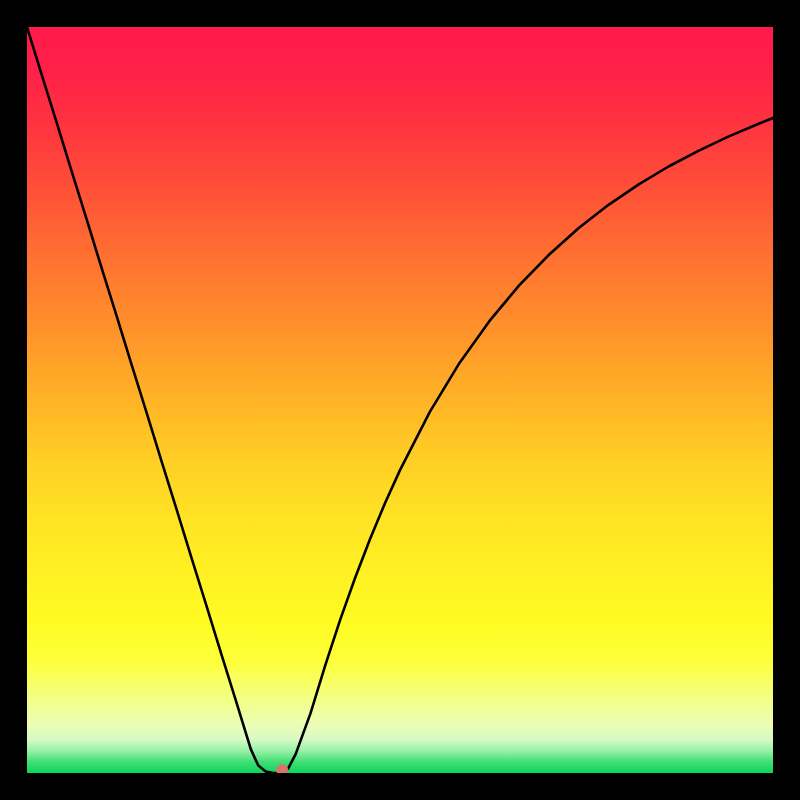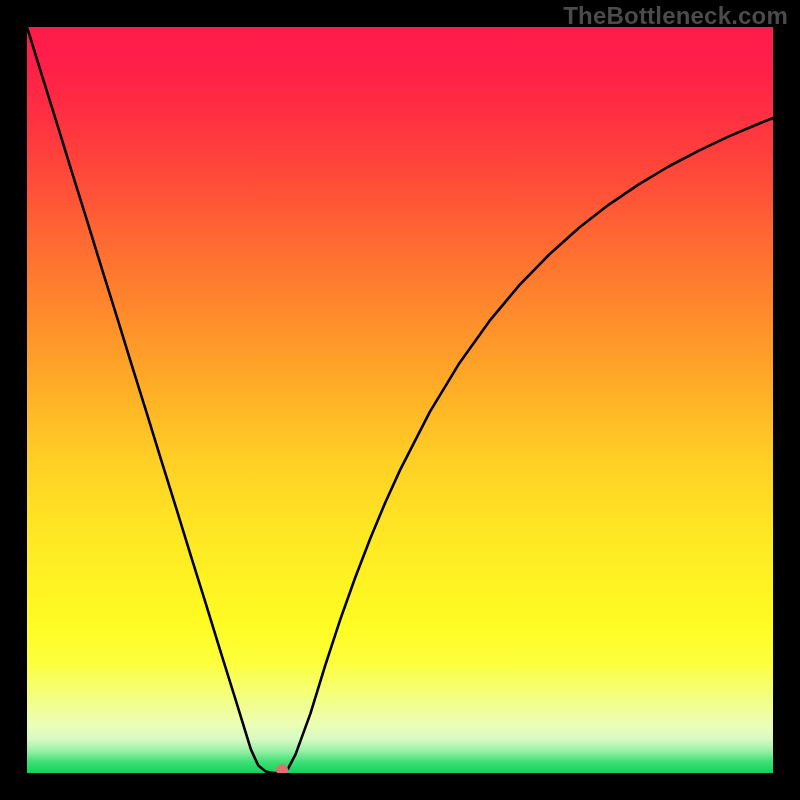--- a/index.html
+++ b/index.html
@@ -36,21 +36,20 @@
     width: 746px;
     height: 746px;
     display: block;
   }
 </style>
 </head>
 <body>
 
 <div class="frame">
 
-  <div class="watermark">TheBottleneck.com</div>
 
   <svg class="plot" viewBox="0 0 746 746" preserveAspectRatio="none">
     <defs>
       <linearGradient id="bg-grad" x1="0" y1="0" x2="0" y2="1">
           <stop offset="0.00%" stop-color="#ff1a4b"></stop>
           <stop offset="5.00%" stop-color="#ff1f49"></stop>
           <stop offset="12.00%" stop-color="#ff3041"></stop>
           <stop offset="20.00%" stop-color="#ff4a39"></stop>
           <stop offset="30.00%" stop-color="#ff6e31"></stop>
           <stop offset="40.00%" stop-color="#ff902b"></stop>

